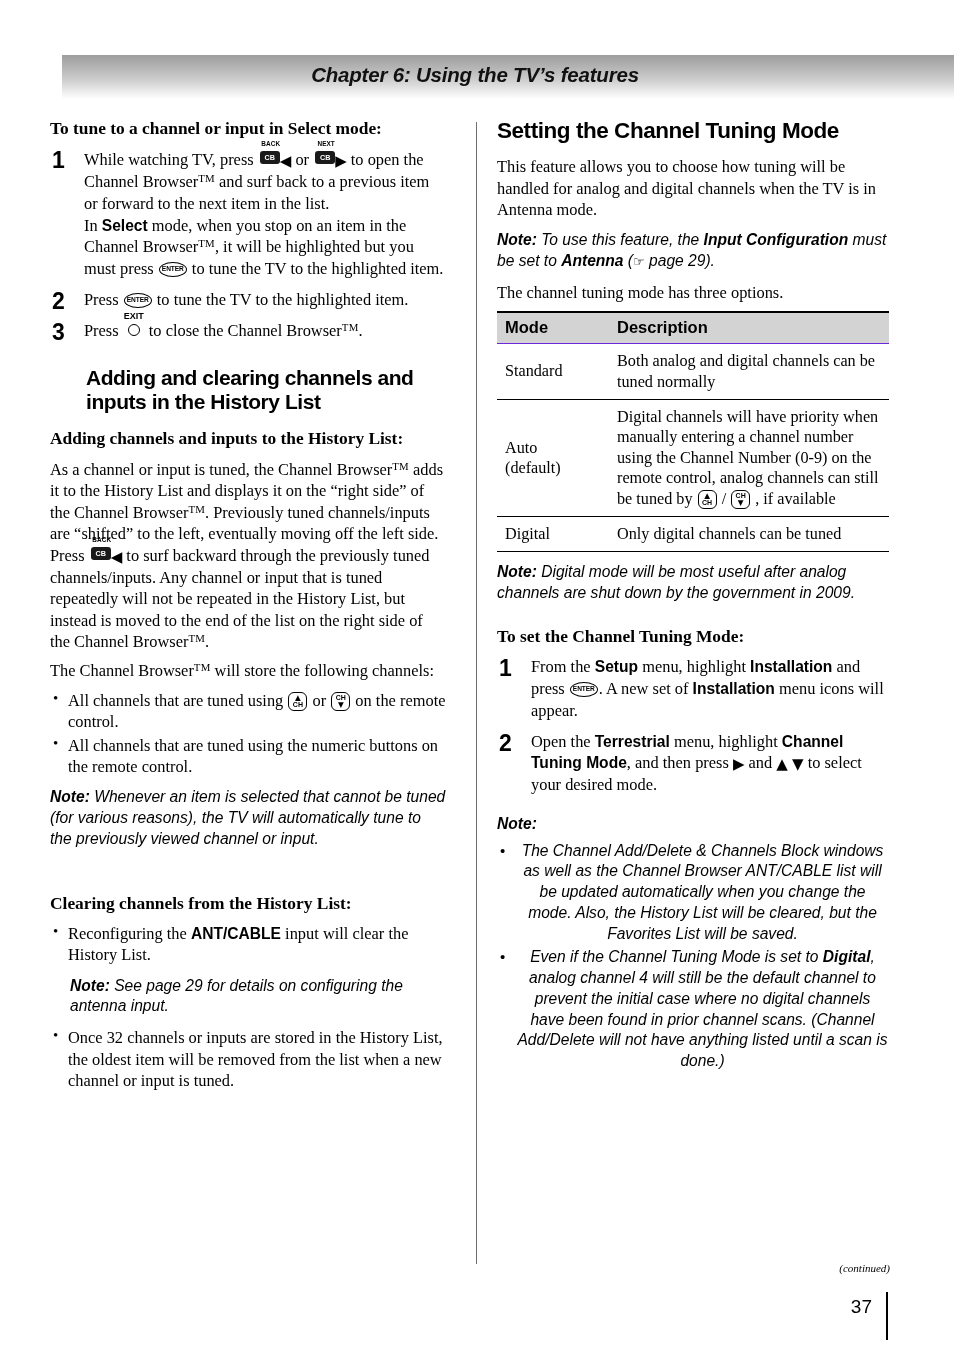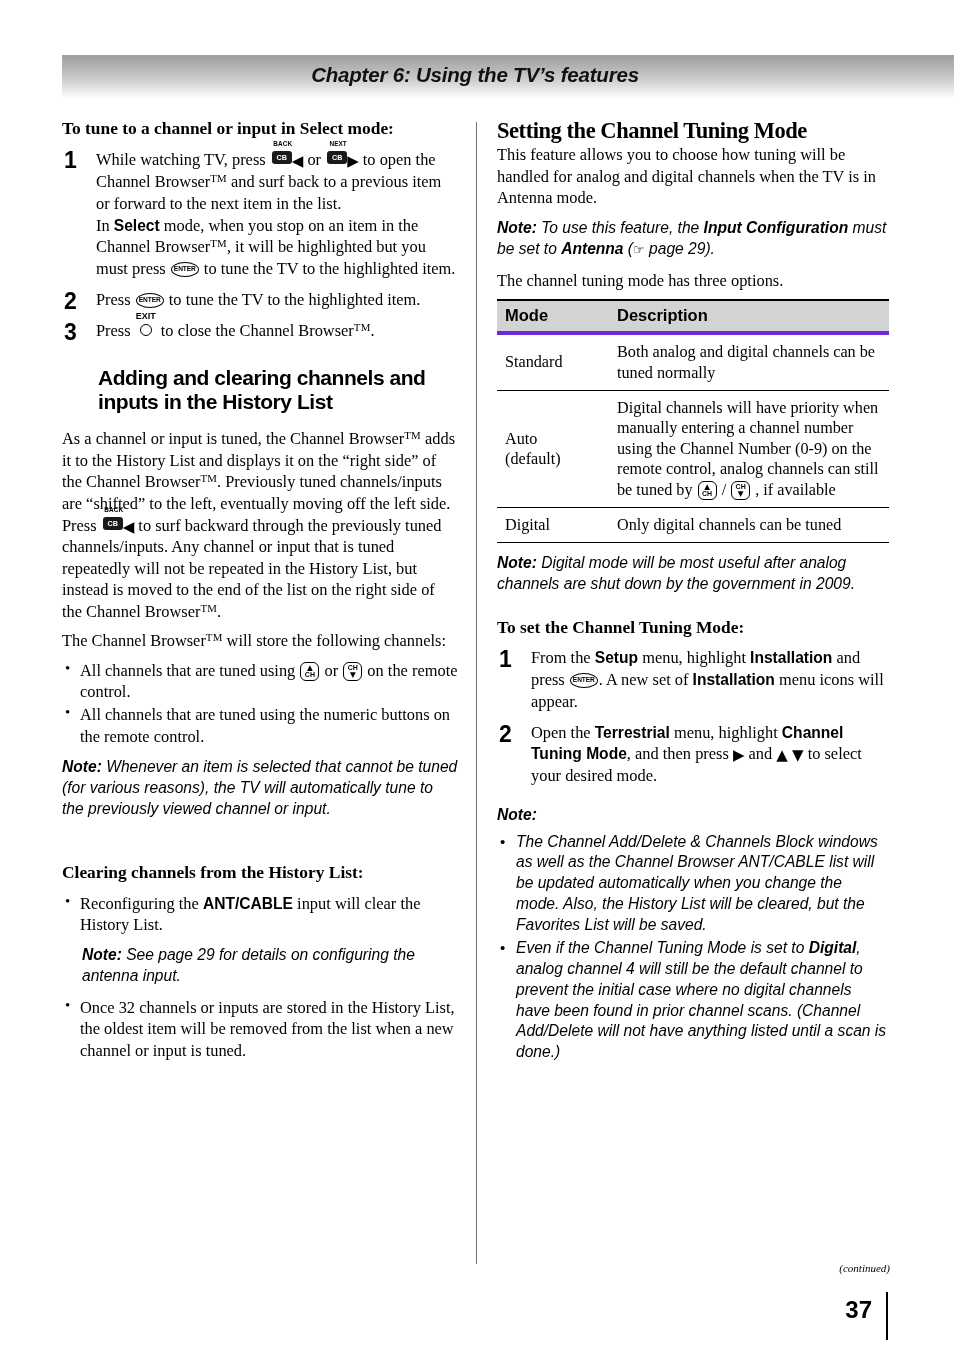--- a/index.html
+++ b/index.html
@@ -45,21 +45,21 @@
     font-size: 20.5px;
     letter-spacing: -0.2px;
     color: #111;
   }
 
   
   .col {
     position: absolute;
     top: 118px;
   }
-  .col-left  { left: 62px;  width: 396px; }
+  .col-left  { left: 50px;  width: 396px; }
   .col-right { left: 497px; width: 392px; }
 
   .divider {
     position: absolute;
     left: 476px;
     top: 122px;
     width: 1px;
     height: 1142px;
     background: #6f6f6f;
   }
@@ -154,20 +154,21 @@
     top: -1px;
     font-size: 15px;
   }
   ul.bul.sans-italic > li {
     font-family: "Liberation Sans", sans-serif;
     font-style: italic;
     font-size: 15.6px;
     line-height: 1.33;
     margin-bottom: 3px;
     padding-left: 19px;
+    text-align: center;
   }
   ul.bul.sans-italic > li::before {
     font-style: normal;
     top: 0px;
   }
 
   
   table.modes {
     width: 100%;
     border-collapse: collapse;
@@ -175,21 +176,21 @@
     font-family: "Liberation Serif", serif;
   }
   table.modes thead th {
     background: #d3d3d3;
     font-family: "Liberation Sans", sans-serif;
     font-weight: bold;
     font-size: 16.5px;
     text-align: left;
     padding: 5px 8px 6px 8px;
     border-top: 2.5px solid #000;
-    border-bottom: 4px solid #6d28d9;
+    border-bottom: 1px solid #6d28d9;
   }
   table.modes tbody td {
     font-size: 16.2px;
     line-height: 1.26;
     padding: 7px 8px 7px 8px;
     vertical-align: middle;
     border-bottom: 1.6px solid #000;
   }
   table.modes tbody tr:last-child td {
     border-bottom: 1.8px solid #000;
@@ -203,22 +204,22 @@
     top: 1262px;
     font-family: "Liberation Serif", serif;
     font-style: italic;
     font-size: 11px;
   }
   .pagenum {
     position: absolute;
     right: 82px;
     top: 1296px;
     font-family: "Liberation Sans", sans-serif;
-    font-weight: bold;
-    font-size: 24px;
+    font-weight: normal;
+    font-size: 19px;
   }
   .page-rule {
     position: absolute;
     left: 886px;
     top: 1292px;
     width: 2px;
     height: 48px;
     background: #000;
   }
 
@@ -408,20 +409,21 @@
 
       <div class="step">
         <span class="num">3</span>
         <span>Press </span><span class="key-exit"><span class="cap">EXIT</span><span class="circ"></span></span><span> to close the Channel Browser</span><sup class="tm">TM</sup><span>.</span>
       </div>
 
     </div>
 
     <div class="h-sans-bold" style="margin-top:24px;margin-bottom:14px;margin-left:36px;">Adding and clearing channels and inputs in the History List</div>
 
+    <div class="h-serif-bold">Adding channels and inputs to the History List:</div>
 
     <p class="body"><span>As a channel or input is tuned, the Channel Browser</span><sup class="tm">TM</sup><span> adds it to the History List and displays it on the “right side” of the Channel Browser</span><sup class="tm">TM</sup><span>. Previously tuned channels/inputs are “shifted” to the left, eventually moving off the left side. Press </span><span class="key-cb"><span class="cap">BACK</span><span class="body"></span></span><span class="arrow-l">◀</span><span> to surf backward through the previously tuned channels/inputs. Any channel or input that is tuned repeatedly will not be repeated in the History List, but instead is moved to the end of the list on the right side of the Channel Browser</span><sup class="tm">TM</sup><span>.</span></p>
 
     <p class="body"><span>The Channel Browser</span><sup class="tm">TM</sup><span> will store the following channels:</span></p>
 
     <ul class="bul">
       <li><span>All channels that are tuned using </span><span class="key-ch up"><span class="tri">▲</span><span class="lbl">CH</span></span><span> or </span><span class="key-ch down"><span class="lbl">CH</span><span class="tri">▼</span></span><span> on the remote control.</span></li>
       <li>All channels that are tuned using the numeric buttons on the remote control.</li>
     </ul>
 
@@ -436,21 +438,21 @@
     <div class="note note-indent"><b class="sans-i">Note:</b><span> See page 29 for details on configuring the antenna input.</span></div>
 
     <ul class="bul">
       <li>Once 32 channels or inputs are stored in the History List, the oldest item will be removed from the list when a new channel or input is tuned.</li>
     </ul>
 
   </div>
 
   <div class="col col-right">
 
-    <div class="h-sans-bold big" style="margin-bottom:0;font-family:Liberation Serif, serif;">Setting the Channel Tuning Mode</div>
+    <div class="h-sans-bold big" style="margin-bottom:12px;">Setting the Channel Tuning Mode</div>
 
     <p class="body">This feature allows you to choose how tuning will be handled for analog and digital channels when the TV is in Antenna mode.</p>
 
     <div class="note"><b class="sans-i">Note:</b><span> To use this feature, the </span><b class="sans-i">Input Configuration</b><span> must be set to </span><b class="sans-i">Antenna</b><span> (</span><span class="hand-icon">☞</span><span> page 29).</span></div>
 
     <p class="body">The channel tuning mode has three options.</p>
 
     <table class="modes">
       <thead>
         <tr>

